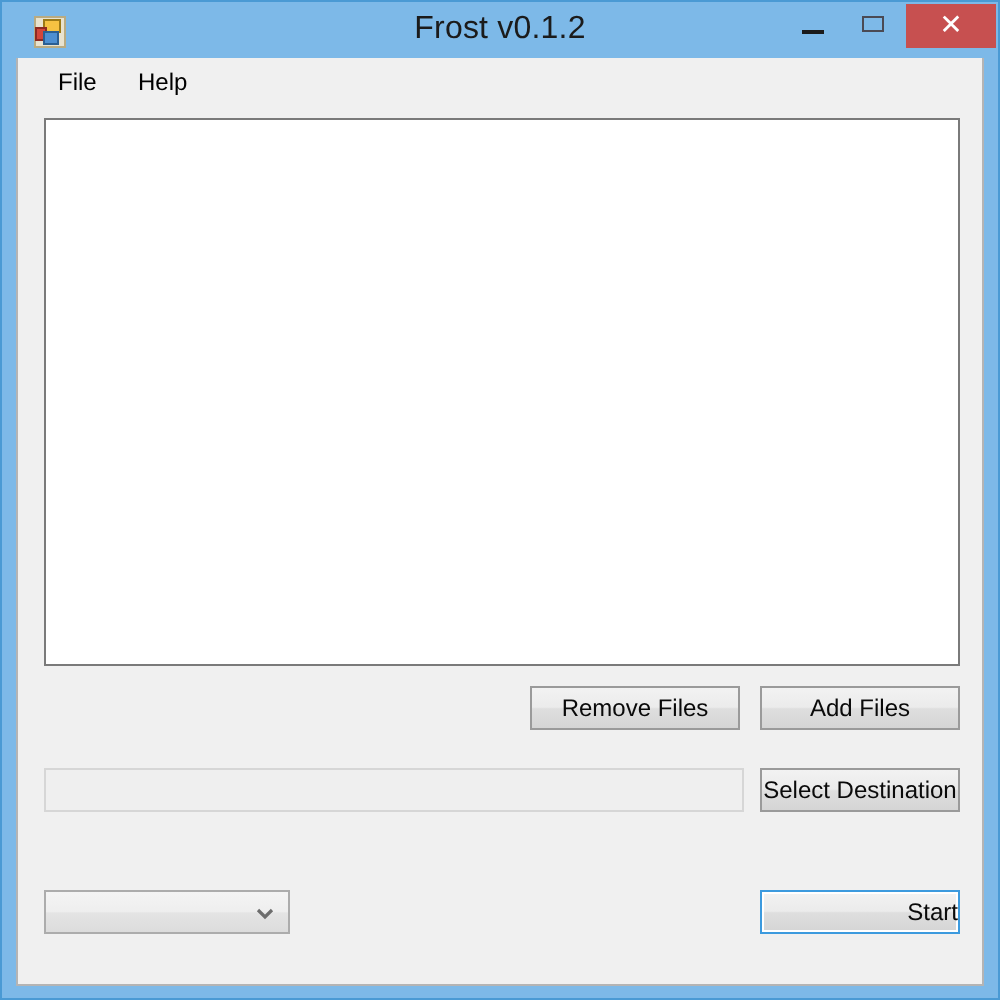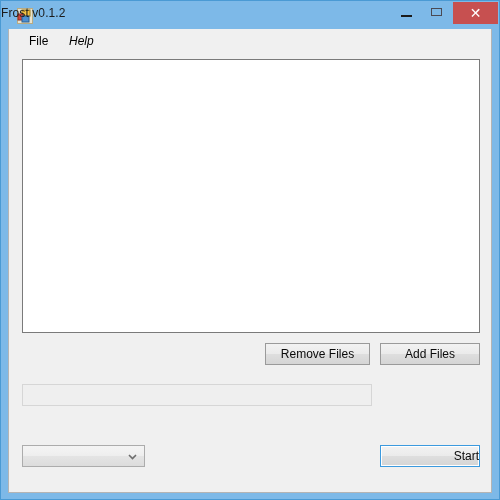--- a/index.html
+++ b/index.html
@@ -40,21 +40,22 @@
     left: 16px;
     top: 7px;
     width: 16px;
     height: 16px;
   }
   #title-text {
     position: absolute;
     left: 0;
     top: 5px;
     width: 498px;
-    font-size: 12px;
+    text-align: center;
+    font-size: 16px;
     color: #1b1b1b;
     letter-spacing: 0.1px;
     white-space: nowrap;
     pointer-events: none;
   }
 
   .winbtn {
     position: absolute;
     top: 1px;
     height: 22px;
@@ -119,21 +120,21 @@
     position: absolute;
     top: 3px;
     height: 18px;
     line-height: 18px;
     font-size: 12px;
     color: #000000;
     padding: 0 6px;
     cursor: default;
   }
   #menu-file { left: 14px; }
-  #menu-help { left: 54px; font-style: italic; }
+  #menu-help { left: 54px; }
 
   
   #filelist {
     position: absolute;
     left: 13px;
     top: 30px;
     width: 458px;
     height: 274px;
     background: #ffffff;
     border: 1px solid #7a7a7a;
@@ -251,20 +252,21 @@
       <div class="menu-item" id="menu-file">File</div>
       <div class="menu-item" id="menu-help">Help</div>
     </div>
 
     <div id="filelist"></div>
 
     <div class="btn" id="btn-add-files">Add Files</div>
     <div class="btn" id="btn-remove-files">Remove Files</div>
 
     <input id="dest-input" type="text" readonly="" value="" style="">
+    <div class="btn" id="btn-select-dest">Select Destination</div>
 
     <div id="format-combo">
       <span id="combo-value"></span>
       <span id="combo-arrow">
         <svg width="11" height="11" viewBox="0 0 11 11" xmlns="http://www.w3.org/2000/svg">
           <path d="M2 4 L5.5 7.5 L9 4" fill="none" stroke="#6d6d6d" stroke-width="1.6"></path>
         </svg>
       </span>
     </div>
 

